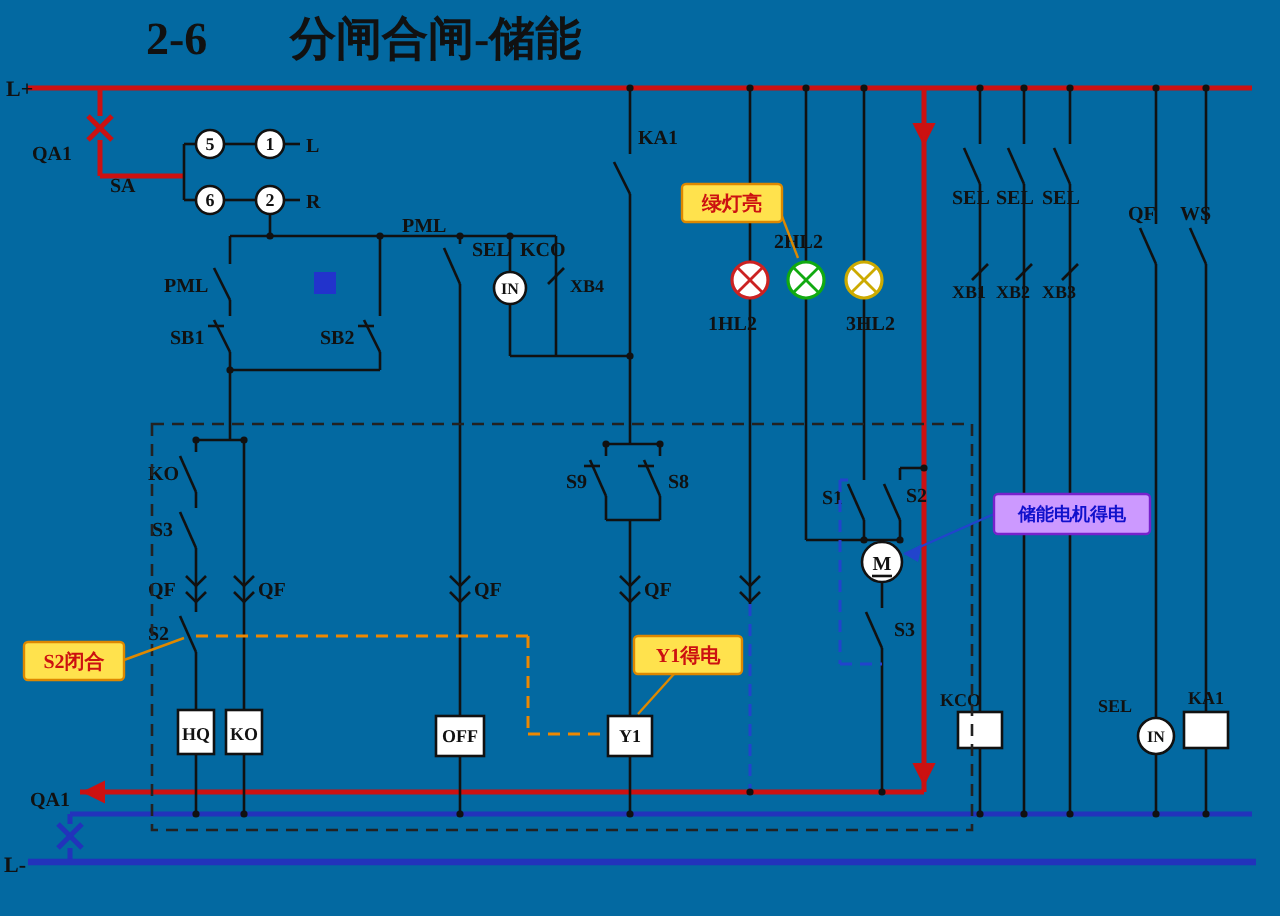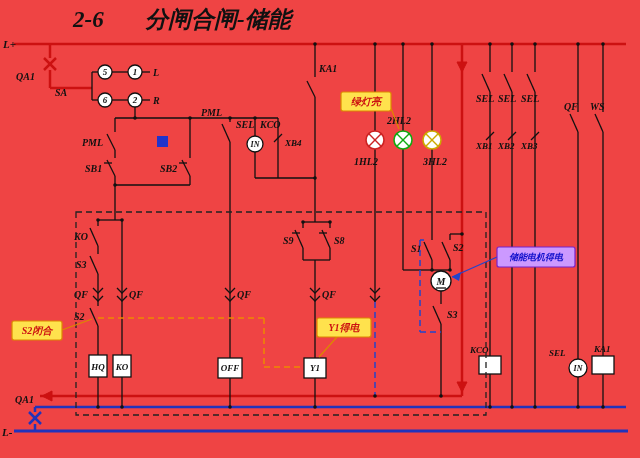--- a/index.html
+++ b/index.html
@@ -1,16 +1,16 @@
 <!DOCTYPE html>
 <html><head>
 <meta charset="utf-8">
 <style>
   html,body{margin:0;padding:0;background:#ffffff;}
-  #stage{position:relative;width:640px;height:458px;background:#ef4444;overflow:hidden;font-style:italic;}
+  #stage{position:relative;width:640px;height:458px;background:#0369a1;overflow:hidden;}
   svg{display:block;}
   svg text{stroke:none;font-family:"Liberation Serif",serif;}
   .title-t{font-size:23px;font-weight:bold;}
   .lbl{font-size:10px;font-weight:bold;}
   .lbl11{font-size:11px;font-weight:bold;}
   .sm{font-size:9px;font-weight:bold;}
   .tiny{font-size:8px;font-weight:bold;}
   .w{stroke:#111;stroke-width:1.3;fill:none;}
   .t25{stroke-width:2.5;fill:none;}
   .t30{stroke-width:3.2;fill:none;}

